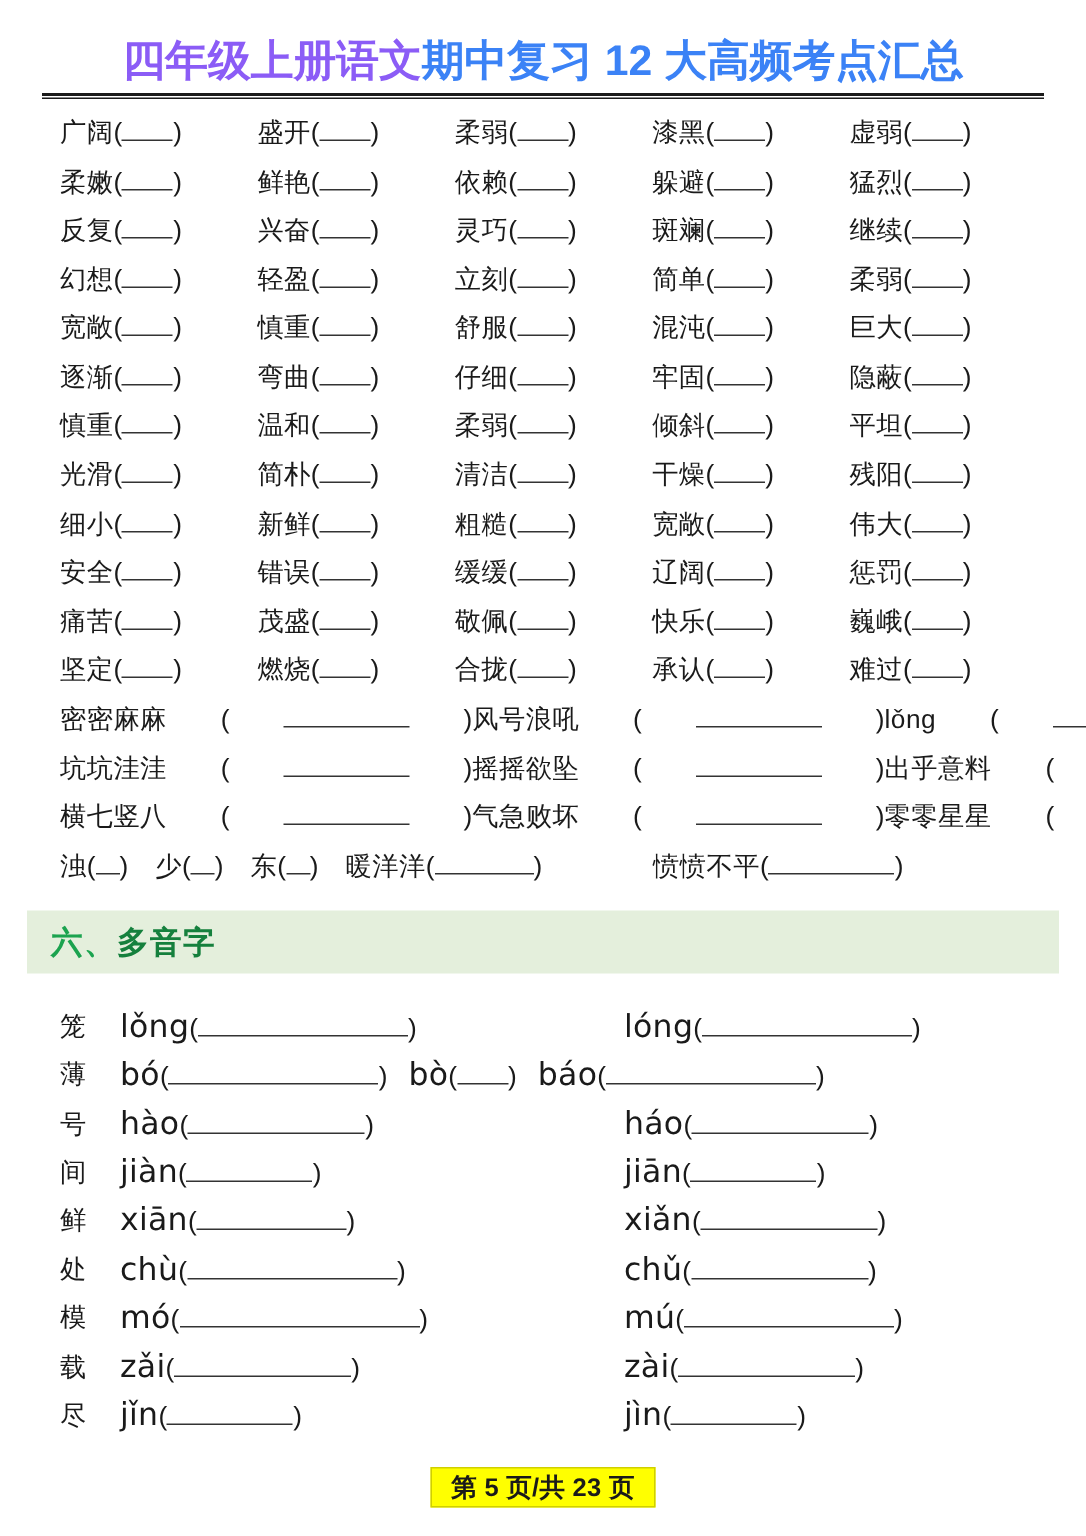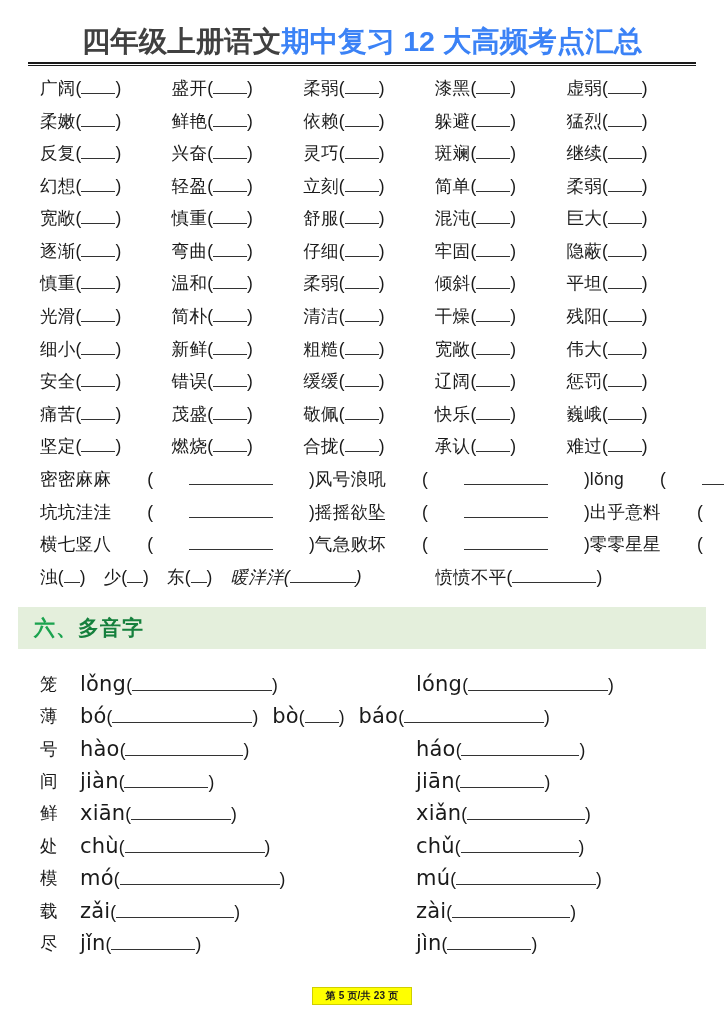--- a/index.html
+++ b/index.html
@@ -22,21 +22,21 @@
     padding: 26px 28px 0 28px;
     text-align: center;
   }
   .doc-title {
     font-size: 28.5px;
     font-weight: bold;
     line-height: 1.12;
     letter-spacing: 0px;
     white-space: nowrap;
   }
-  .t-black { color: #404040; margin-top: 14px; }
+  .t-black { color: #8b5cf6; margin-top: 14px; }
   .t-red   { color: #3b82f6; }
   .title-rules {
     margin: 4px 28px 0 28px;
     border-top: 2.5px solid #1a1a1a;
     border-bottom: 1.5px solid #1a1a1a;
     height: 4px;
   }
 
   
   .sheet {
@@ -79,21 +79,21 @@
   .b-3xl { width: 118px; }
   .b-4xl { width: 140px; }
   .b-5xl { width: 160px; }
 
   
   .sheet .row { padding-left: 14px; }
 
   
   .row.mixed { padding-left: 14px; }
   .row.mixed .cell-sm { flex: 0 0 auto; margin-right: 18px; }
-  .row.mixed .cell-grow { flex: 0 0 205px; font-style: italic; }
+  .row.mixed .cell-grow { flex: 0 0 205px; }
   .row.mixed .cell-grow2 { flex: 0 0 auto; }
 
   
   .section-band {
     margin: 12px 18px 0 18px;
     background: #e4efdc;
     height: 42px;
     display: flex;
     align-items: center;
     padding-left: 16px;
@@ -140,21 +140,21 @@
     position: absolute;
     left: 0;
     right: 0;
     bottom: 19px;
     text-align: center;
   }
   .pagemark {
     display: inline-block;
     background: #ffff00;
     color: #1a1a1a;
-    font-size: 10px;
+    font-size: 17px;
     font-weight: bold;
     padding: 1px 13px;
     border: 0.5px solid #cfcf00;
     letter-spacing: 0.2px;
   }
 </style>
 </head>
 <body>
 
 <div class="title-wrap">

